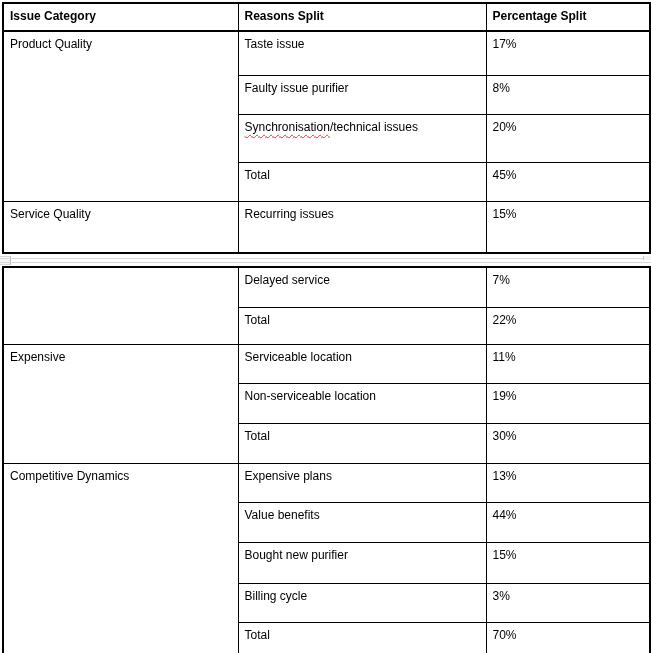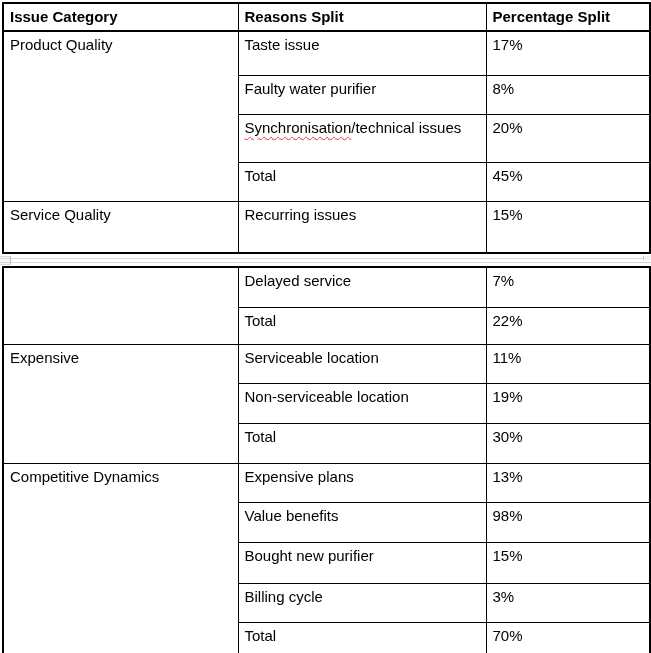--- a/index.html
+++ b/index.html
@@ -27,21 +27,21 @@
     border: 2px solid #000000;
   }
   col.c1 { width: 235px; }
   col.c2 { width: 248px; }
   col.c3 { width: 164px; }
   .issue-table th, .issue-table td {
     border: 1px solid #000000;
     vertical-align: top;
     text-align: left;
     padding: 3px 5px 2px 6px;
-    font-size: 15px;
+    font-size: 12px;
     line-height: 19px;
     font-weight: normal;
     overflow: hidden;
     box-sizing: border-box;
   }
   .issue-table thead th {
     font-weight: bold;
     border-bottom: 2px solid #000000;
   }
   .bold { font-weight: bold; }
@@ -112,21 +112,21 @@
         <th>Percentage Split</th>
       </tr>
     </thead>
     <tbody>
       <tr class="t1-r0">
         <td class="bold" rowspan="4">Product Quality</td>
         <td>Taste issue</td>
         <td>17%</td>
       </tr>
       <tr class="t1-r1">
-        <td>Faulty water purifier</td>
+        <td>Faulty issue purifier</td>
         <td>8%</td>
       </tr>
       <tr class="t1-r2">
         <td><span class="squiggle">Synchronisation</span><span>/technical issues</span></td>
         <td>20%</td>
       </tr>
       <tr class="t1-r3">
         <td>Total</td>
         <td class="bold">45%</td>
       </tr>
@@ -174,21 +174,21 @@
         <td>Total</td>
         <td class="bold">30%</td>
       </tr>
       <tr class="t2-r5">
         <td rowspan="5">Competitive Dynamics</td>
         <td>Expensive plans</td>
         <td>13%</td>
       </tr>
       <tr class="t2-r6">
         <td>Value benefits</td>
-        <td>98%</td>
+        <td>44%</td>
       </tr>
       <tr class="t2-r7">
         <td>Bought new purifier</td>
         <td>15%</td>
       </tr>
       <tr class="t2-r8">
         <td>Billing cycle</td>
         <td>3%</td>
       </tr>
       <tr class="t2-r9">

